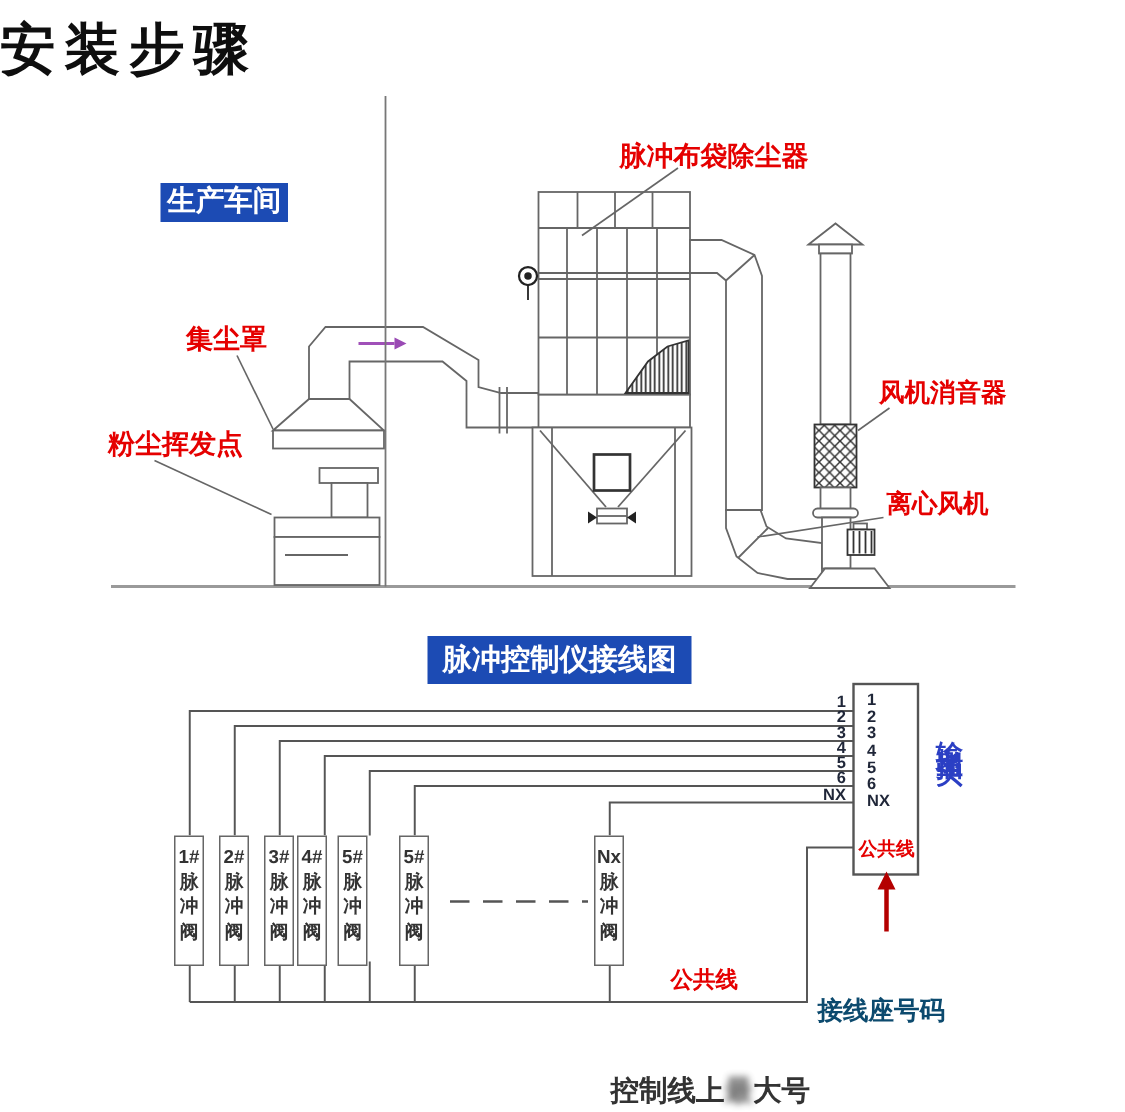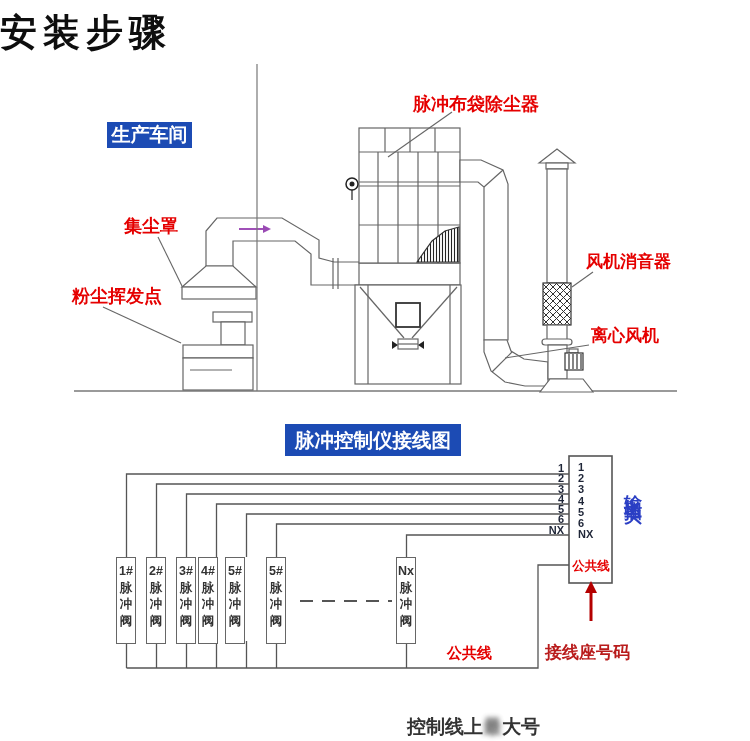--- a/index.html
+++ b/index.html
@@ -33,21 +33,21 @@
   .v5{left:225px;} .v6{left:266px;} .v7{left:396px;}
   .num-col{font-weight:700;color:#1f2638;}
   .num-col span{display:block;}
   .col-outside{left:536px;top:463px;width:28px;text-align:right;font-size:11px;line-height:10.3px;}
   .col-inside{left:578px;top:462px;width:30px;text-align:left;font-size:11px;line-height:11.2px;}
   .common-inside{left:571px;top:558px;width:40px;text-align:center;font-size:12.5px;font-weight:700;color:#e50000;}
   .output-plug{
     left:621px;top:479px;height:100px;writing-mode:vertical-rl;
     font-size:18px;font-weight:700;letter-spacing:4px;color:#2b3fc4;
   }
-  .terminal-note{left:545px;top:641px;font-size:17px;font-weight:600;color:#b91c1c;white-space:nowrap;}
+  .terminal-note{left:545px;top:662px;font-size:17px;font-weight:600;color:#0c4a6e;white-space:nowrap;}
   .common-bus{left:447px;top:644px;font-size:15px;font-weight:700;color:#e50000;white-space:nowrap;}
   .bottom-note{left:407px;top:670px;font-size:19px;font-weight:600;color:#333;white-space:nowrap;margin-top:44px;}
   .blurred-char{filter:blur(2.5px);opacity:.8;}
   svg{position:absolute;left:0;top:0;}
 </style>
 </head>
 <body>
 
 <div class="canvas">
 

